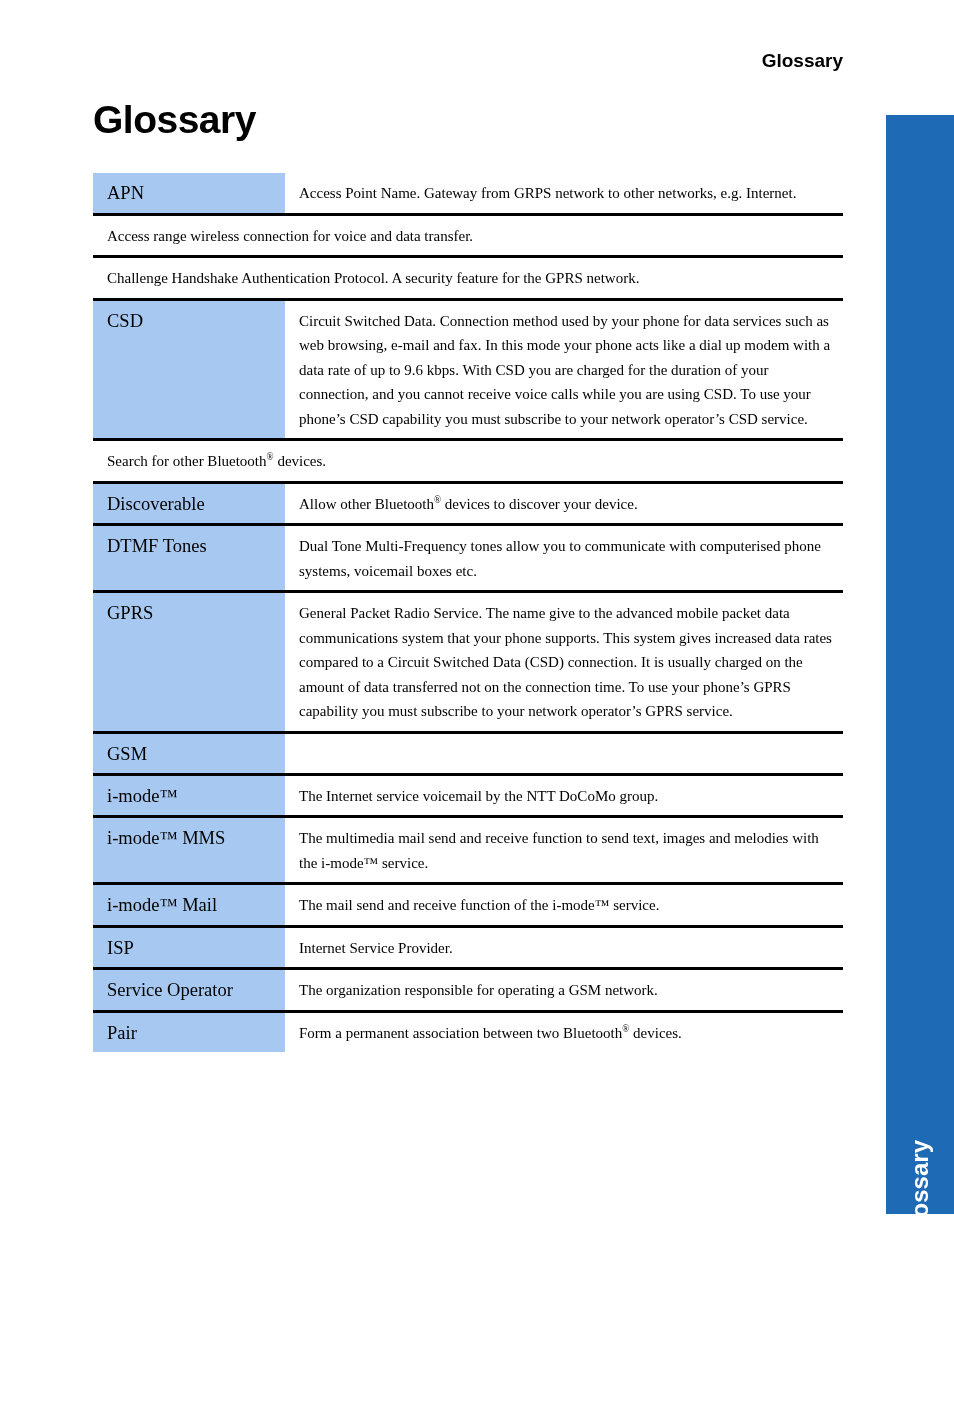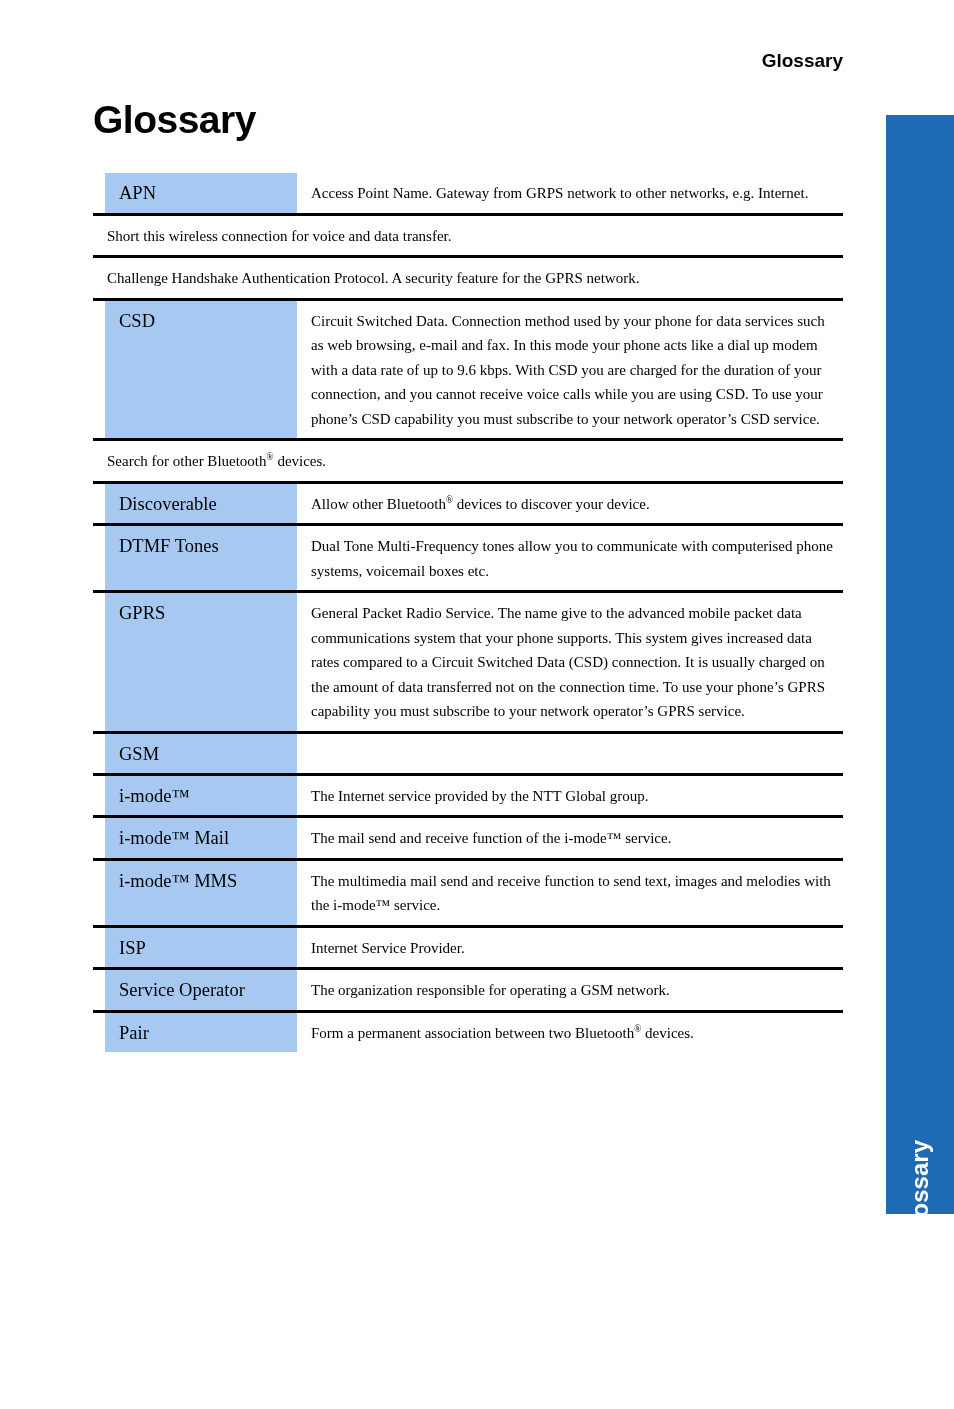--- a/index.html
+++ b/index.html
@@ -49,21 +49,20 @@
     border-bottom: 3px solid var(--rule);
   }
   .g-row:last-child { border-bottom: none; align-items: center; }
   .g-term {
     width: 192px;
     flex: 0 0 192px;
     background: var(--term-bg);
     padding: 8px 8px 7px 14px;
     font-size: 18.5px;
     line-height: 24px;
-    margin-left: 12px;
   }
   .g-def {
     flex: 1;
     padding: 8px 6px 7px 14px;
     font-size: 15px;
     line-height: 24.5px;
   }
   .g-term sup, .g-def sup {
     font-size: 62%;
     vertical-align: super;
@@ -106,21 +105,21 @@
   <div class="running-header">Glossary</div>
 
   <h1 class="page-title">Glossary</h1>
 
   <div class="glossary-table">
       <div class="g-row">
         <div class="g-term">APN</div>
         <div class="g-def">Access Point Name. Gateway from GRPS network to other networks, e.g. Internet.</div>
       </div>
       <div class="g-row">
-        <div class="g-def">Short this wireless connection for voice and data transfer.</div>
+        <div class="g-def">Access range wireless connection for voice and data transfer.</div>
       </div>
       <div class="g-row">
         <div class="g-def">Challenge Handshake Authentication Protocol. A security feature for the GPRS network.</div>
       </div>
       <div class="g-row">
         <div class="g-term">CSD</div>
         <div class="g-def">Circuit Switched Data. Connection method used by your phone for data services such as web browsing, e-mail and fax. In this mode your phone acts like a dial up modem with a data rate of up to 9.6 kbps. With CSD you are charged for the duration of your connection, and you cannot receive voice calls while you are using CSD. To use your phone’s CSD capability you must subscribe to your network operator’s CSD service.</div>
       </div>
       <div class="g-row">
         <div class="g-def">Search for other Bluetooth<sup>®</sup> devices.</div>
@@ -135,29 +134,29 @@
       </div>
       <div class="g-row">
         <div class="g-term">GPRS</div>
         <div class="g-def">General Packet Radio Service. The name give to the advanced mobile packet data communications system that your phone supports. This system gives increased data rates compared to a Circuit Switched Data (CSD) connection. It is usually charged on the amount of data transferred not on the connection time. To use your phone’s GPRS capability you must subscribe to your network operator’s GPRS service.</div>
       </div>
       <div class="g-row">
         <div class="g-term">GSM</div>
       </div>
       <div class="g-row">
         <div class="g-term">i-mode™</div>
-        <div class="g-def">The Internet service provided by the NTT Global group.</div>
+        <div class="g-def">The Internet service voicemail by the NTT DoCoMo group.</div>
+      </div>
+      <div class="g-row">
+        <div class="g-term">i-mode™ MMS</div>
+        <div class="g-def">The multimedia mail send and receive function to send text, images and melodies with the i-mode™ service.</div>
       </div>
       <div class="g-row">
         <div class="g-term">i-mode™ Mail</div>
         <div class="g-def">The mail send and receive function of the i-mode™ service.</div>
-      </div>
-      <div class="g-row">
-        <div class="g-term">i-mode™ MMS</div>
-        <div class="g-def">The multimedia mail send and receive function to send text, images and melodies with the i-mode™ service.</div>
       </div>
       <div class="g-row">
         <div class="g-term">ISP</div>
         <div class="g-def">Internet Service Provider.</div>
       </div>
       <div class="g-row">
         <div class="g-term">Service Operator</div>
         <div class="g-def">The organization responsible for operating a GSM network.</div>
       </div>
       <div class="g-row">

